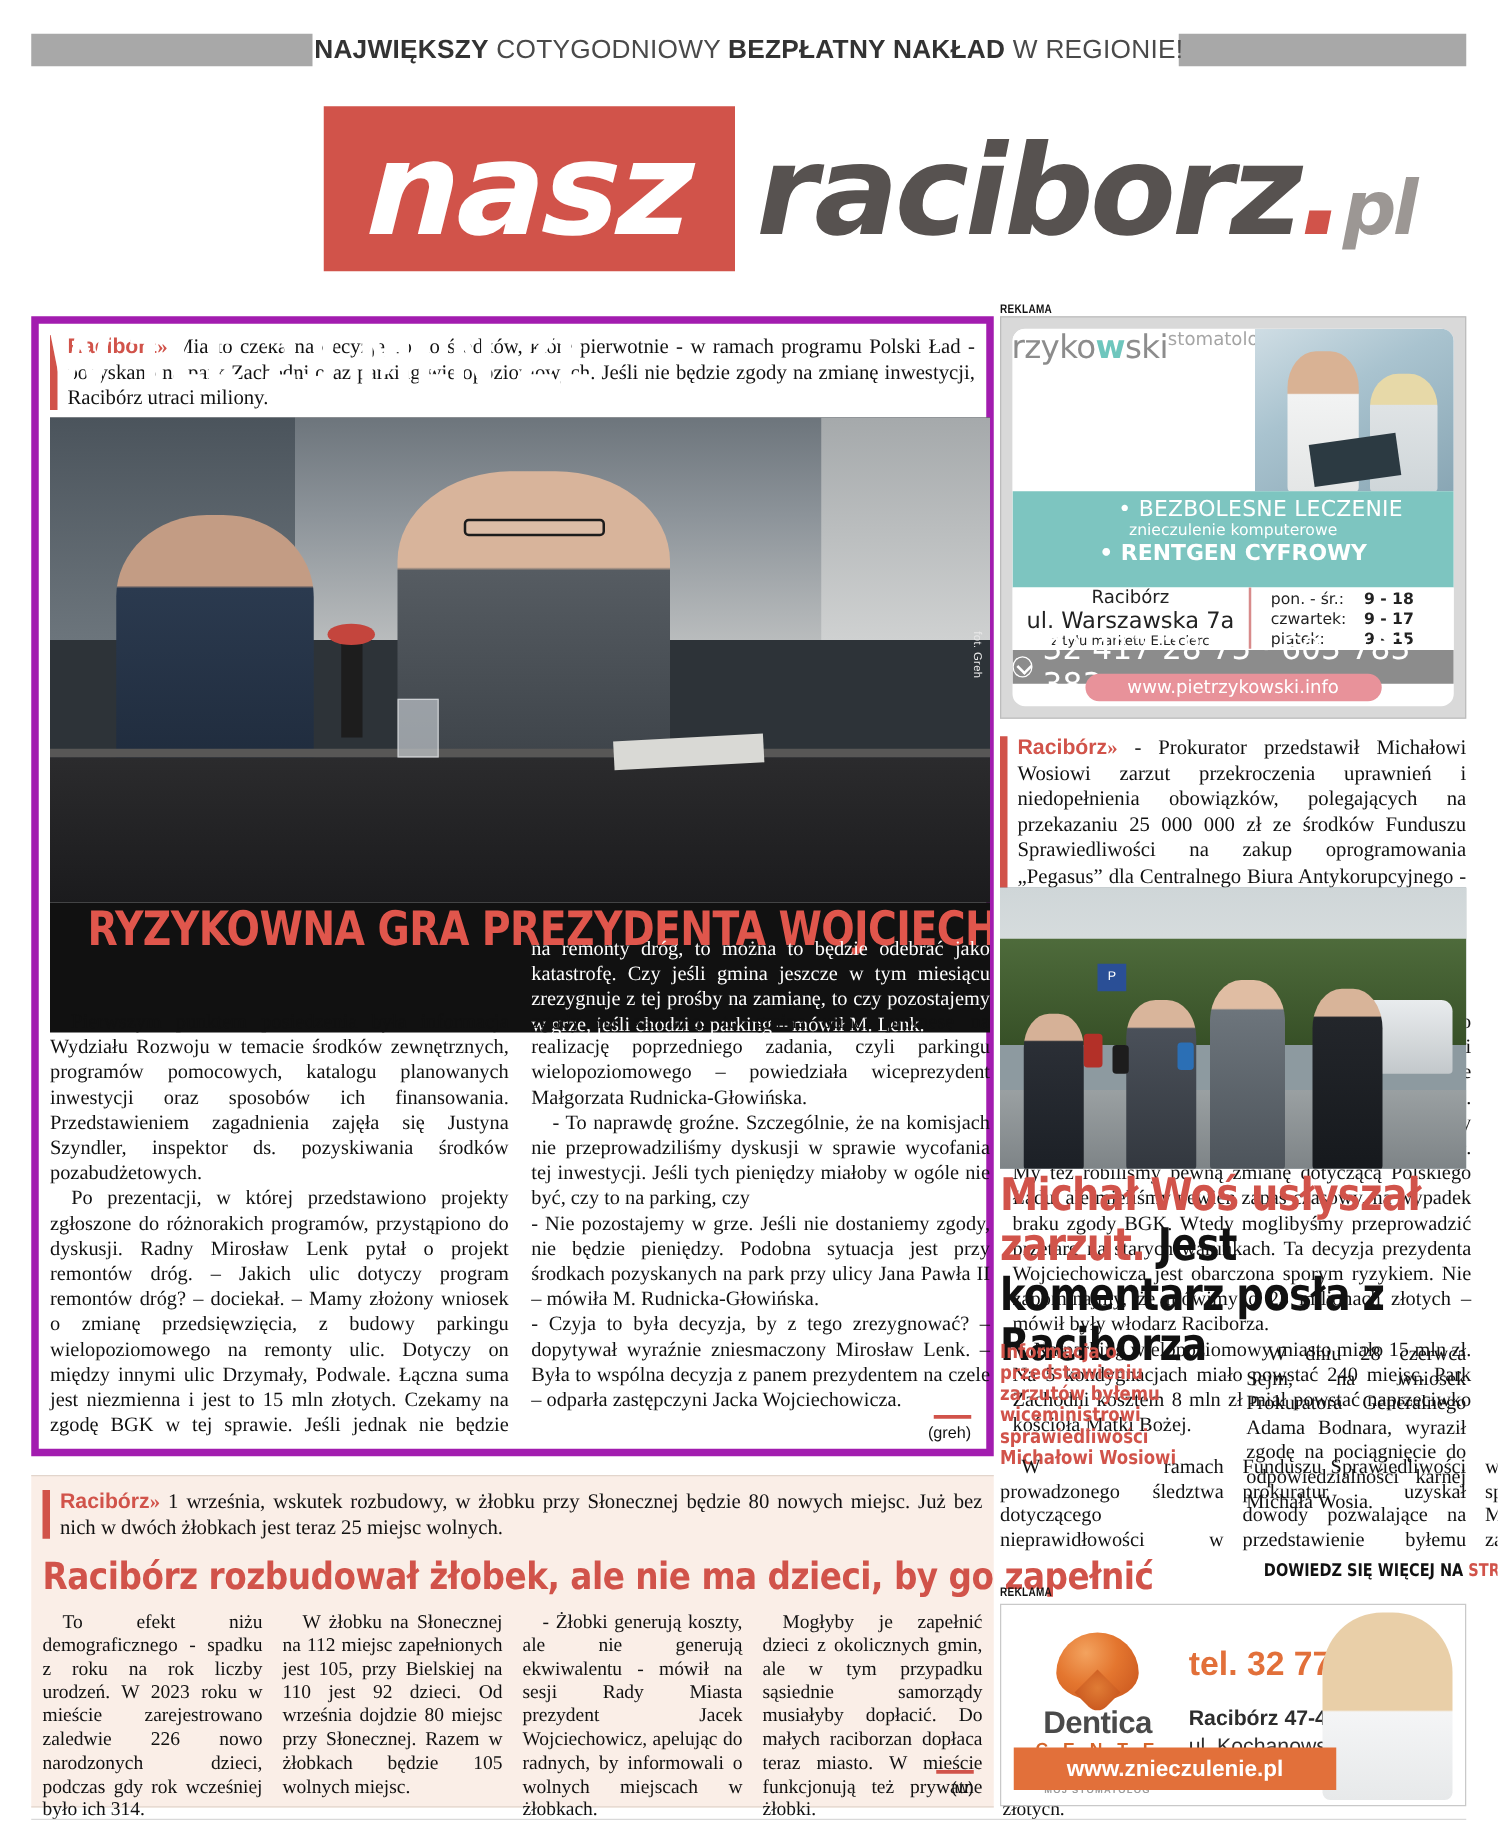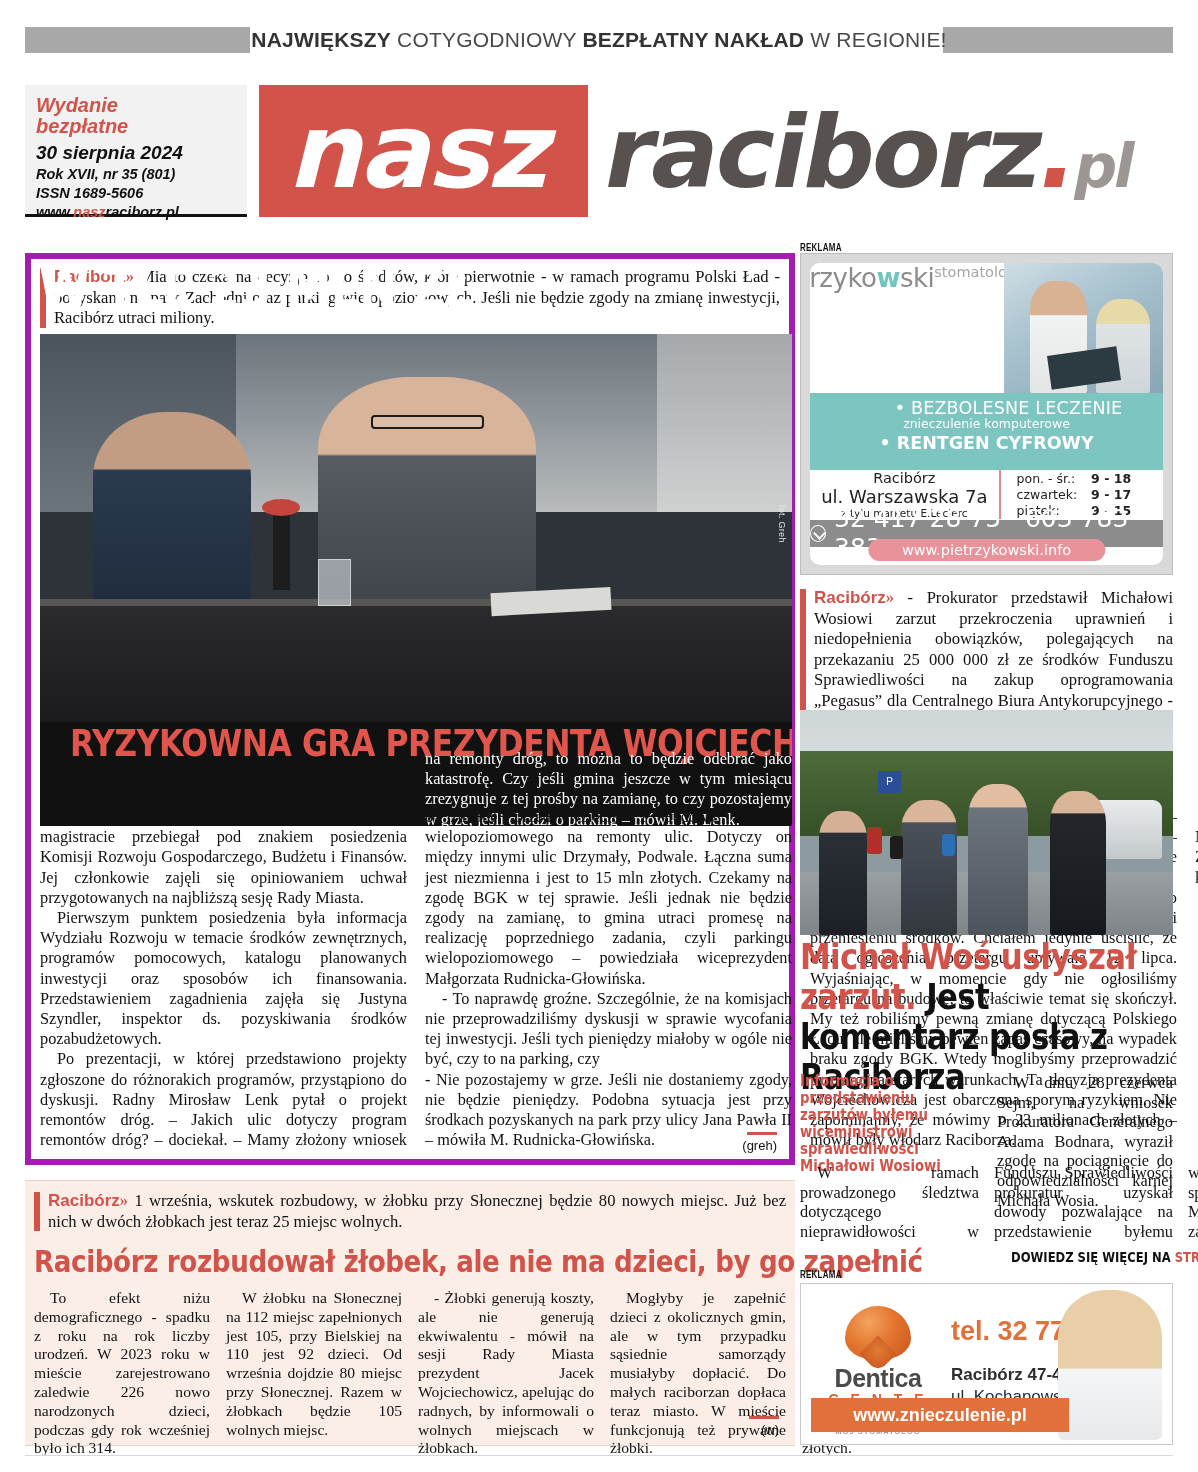--- a/index.html
+++ b/index.html
@@ -659,30 +659,20 @@
 <div class="top-banner">
   <div class="banner-bar-left"></div>
   <div class="banner-bar-right"></div>
   <div class="banner-text">
     <b>NAJWIĘKSZY</b><span> COTYGODNIOWY </span><b>BEZPŁATNY NAKŁAD</b><span> W REGIONIE!</span>
   </div>
 </div>
 
 <div class="masthead">
 
-  <div class="edition-box">
-    <div class="edition-free">
-      <div>Wydanie</div>
-      <div>bezpłatne</div>
-    </div>
-    <div class="edition-date">30 sierpnia 2024</div>
-    <div class="edition-line">Rok XVII, nr 35 (801)</div>
-    <div class="edition-line">ISSN 1689-5606</div>
-    <div class="edition-url"><span>www.</span><span class="hl">nasz</span><span>raciborz.pl</span></div>
-  </div>
 
   <div class="logo-nasz">
     <span>nasz</span>
   </div>
 
   <div class="logo-raciborz"><span>raciborz</span><span class="dot">.</span><span class="pl">pl</span></div>
 </div>
 
 <div class="lead-block">
 
@@ -708,21 +698,20 @@
   <div class="headline-red-wrap">
     <div class="headline-red">RYZYKOWNA GRA PREZYDENTA WOJCIECHOWICZA</div>
   </div>
 
   <div class="headline-black-wrap"></div>
   <div class="headline-white">W TLE 23 MLN ZŁ</div>
 
   <div class="lead-rightcol-top">na remonty dróg, to można to będzie odebrać jako katastrofę. Czy jeśli gmina jeszcze w tym miesiącu zrezygnuje z tej prośby na zamianę, to czy pozostajemy w grze, jeśli chodzi o parking – mówił M. Lenk.</div>
 
   <div class="lead-body">
-    <p>Ostatni poniedziałek sierpnia w raciborskim magistracie przebiegał pod znakiem posiedzenia Komisji Rozwoju Gospodarczego, Budżetu i Finansów. Jej członkowie zajęli się opiniowaniem uchwał przygotowanych na najbliższą sesję Rady Miasta.</p>
     <p>Pierwszym punktem posiedzenia była informacja Wydziału Rozwoju w temacie środków zewnętrznych, programów pomocowych, katalogu planowanych inwestycji oraz sposobów ich finansowania. Przedstawieniem zagadnienia zajęła się Justyna Szyndler, inspektor ds. pozyskiwania środków pozabudżetowych.</p>
     <p>Po prezentacji, w której przedstawiono projekty zgłoszone do różnorakich programów, przystąpiono do dyskusji. Radny Mirosław Lenk pytał o projekt remontów dróg. – Jakich ulic dotyczy program remontów dróg? – dociekał. – Mamy złożony wniosek o zmianę przedsięwzięcia, z budowy parkingu wielopoziomowego na remonty ulic. Dotyczy on między innymi ulic Drzymały, Podwale. Łączna suma jest niezmienna i jest to 15 mln złotych. Czekamy na zgodę BGK w tej sprawie. Jeśli jednak nie będzie zgody na zamianę, to gmina utraci promesę na realizację poprzedniego zadania, czyli parkingu wielopoziomowego – powiedziała wiceprezydent Małgorzata Rudnicka-Głowińska.</p>
     <p>- To naprawdę groźne. Szczególnie, że na komisjach nie przeprowadziliśmy dyskusji w sprawie wycofania tej inwestycji. Jeśli tych pieniędzy miałoby w ogóle nie być, czy to na parking, czy</p>
     <p class="noind">- Nie pozostajemy w grze. Jeśli nie dostaniemy zgody, nie będzie pieniędzy. Podobna sytuacja jest przy środkach pozyskanych na park przy ulicy Jana Pawła II – mówiła M. Rudnicka-Głowińska.</p>
     <p class="noind">- Czyja to była decyzja, by z tego zrezygnować? – dopytywał wyraźnie zniesmaczony Mirosław Lenk. – Była to wspólna decyzja z panem prezydentem na czele – odparła zastępczyni Jacka Wojciechowicza.</p>
     <p>Do dyskusji dołączył radny Dariusz Polowy. – Dużo już zostało powiedziane, zarówno o inwestycjach jak i przeniesieniu środków. Chciałem jedynie uściślić, że data ogłoszenia przetargu upływała 12 lipca. Wyjaśniając, w momencie gdy nie ogłosiliśmy przetargu na budowę, to właściwie temat się skończył. My też robiliśmy pewną zmianę dotyczącą Polskiego Ładu, ale mieliśmy pewien zapas czasowy, na wypadek braku zgody BGK. Wtedy moglibyśmy przeprowadzić przetarg na starych warunkach. Ta decyzja prezydenta Wojciechowicza jest obarczona sporym ryzykiem. Nie zapominajmy, że mówimy o 23 milionach złotych – mówił były włodarz Raciborza.</p>
     <p>Na parking wielopoziomowy miasto miało 15 mln zł. Na 5 kondygnacjach miało powstać 240 miejsc. Park Zachodni kosztem 8 mln zł miał powstać naprzeciwko kościoła Matki Bożej.</p>
   </div>
 
   <div class="sig-wrap">

